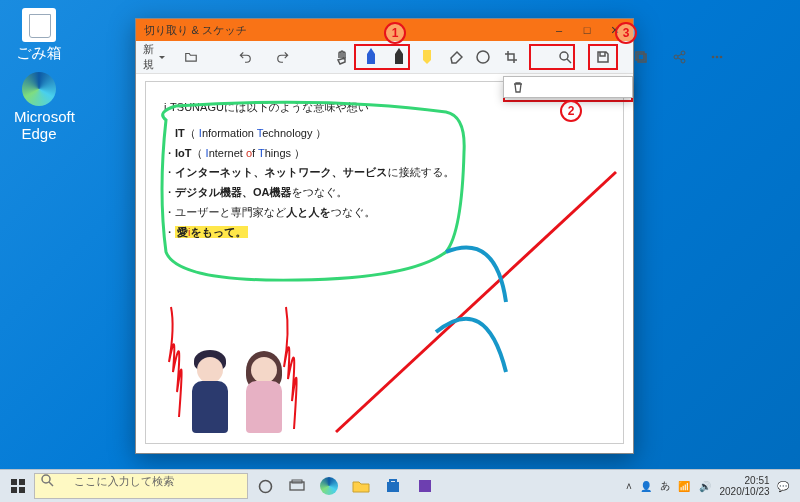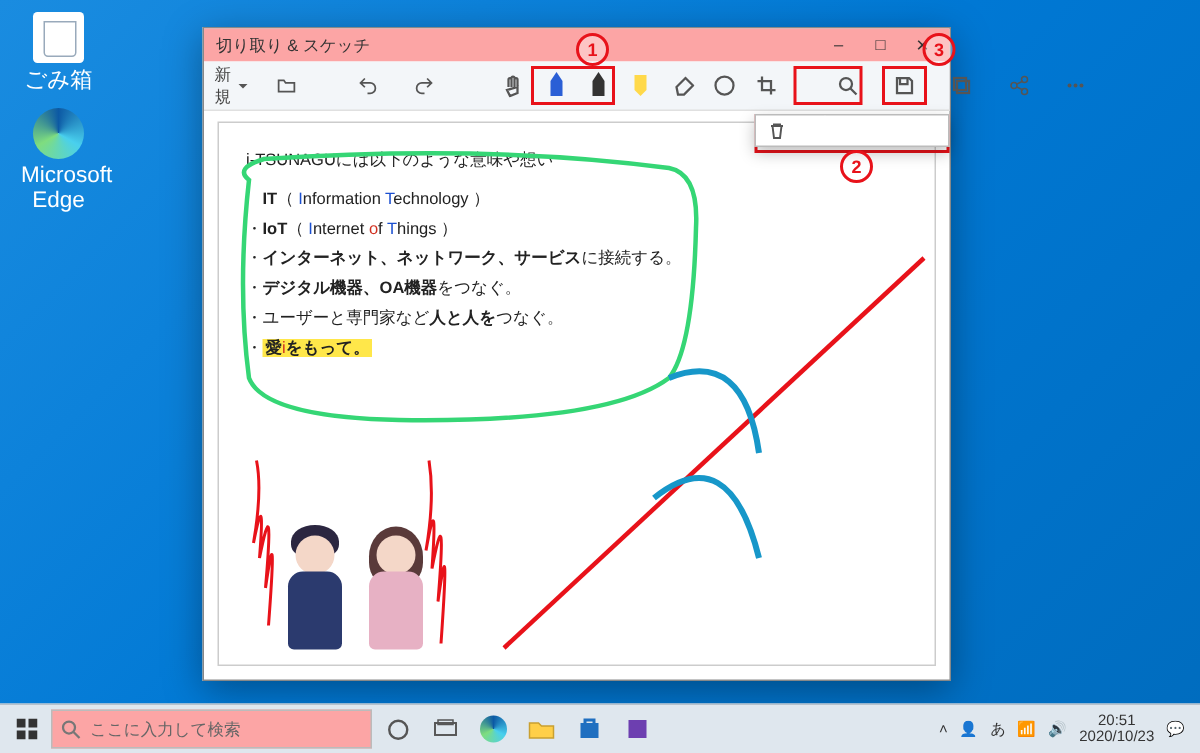--- a/index.html
+++ b/index.html
@@ -3,21 +3,21 @@
 <meta charset="utf-8">
 <style>
   html,body{margin:0;padding:0;width:800px;height:502px;overflow:hidden;font-family:"Meiryo","Yu Gothic UI",sans-serif;font-size:12px;background:#0078d4}
   .desktop{position:relative;width:800px;height:502px;background:linear-gradient(135deg,#1a8ce0 0%,#0078d4 50%,#006cbe 100%)}
   .di{position:absolute;width:50px;text-align:center;color:#fff;font-size:15px}
   .di .box{width:34px;height:34px;margin:0 auto 2px}
   .bin .box{background:#fff;border-radius:3px;position:relative}
   .bin .box:before{content:"";position:absolute;left:7px;top:6px;width:20px;height:22px;border:1px solid #9ab;border-radius:0 0 3px 3px}
   .edge .box{border-radius:50%;background:conic-gradient(#0c59a4,#49d0ee,#7fdd7f,#0c59a4)}
   .win{position:absolute;left:135px;top:18px;width:497px;height:434px;background:#fff;border:1px solid #888;box-shadow:0 6px 24px rgba(0,0,0,.35)}
-  .titlebar{height:22px;background:#fca5a5;display:flex;align-items:center;padding:0 4px;font-size:11px;color:#333}
+  .titlebar{height:22px;background:#f97316;display:flex;align-items:center;padding:0 4px;font-size:11px;color:#333}
   .titlebar .t{flex:1;padding-left:4px}
   .wbtn{width:28px;height:22px;display:flex;align-items:center;justify-content:center;color:#333}
   .toolbar{height:32px;background:#f3f6f9;display:flex;align-items:center;padding:0 6px;gap:16px;border-bottom:1px solid #e0e0e0;position:relative}
   .tb{min-width:22px;height:24px;display:flex;align-items:center;justify-content:center;border-radius:2px;color:#444}
   .tb svg{display:block}
   .tspacer{flex:1}
   .label{font-size:11px;padding:0 2px}
   .dd:after{content:"";border:3px solid transparent;border-top-color:#555;margin-left:3px;margin-top:3px}
   .penrow{display:flex;gap:6px;margin-left:6px}
   .hl1{position:absolute;border:2px solid #e8121a;pointer-events:none;z-index:30}
@@ -37,24 +37,24 @@
   .hair{position:absolute;border-radius:50% 50% 40% 40%}
   .hair.m{left:8px;top:5px;width:32px;height:22px;background:#2b2640}
   .hair.f{left:6px;top:6px;width:36px;height:40px;background:#5a3a3a;border-radius:50% 50% 40% 40%}
   .body{position:absolute;top:36px;left:6px;width:36px;height:52px;border-radius:10px 10px 4px 4px}
   .body.m{background:#2b3a6e}
   .body.f{background:#e7b1c4}
   .ink{position:absolute;inset:0;pointer-events:none;z-index:5}
   
   .taskbar{position:absolute;left:0;right:0;bottom:0;height:32px;background:#dfe7ee;display:flex;align-items:center;padding:0 4px;gap:2px;border-top:1px solid #b7c2cc}
   .start{width:28px;height:28px;display:flex;align-items:center;justify-content:center}
-  .search{flex:0 0 200px;height:24px;background:#fca5a5;border:1px solid #bbb;display:flex;align-items:center;padding:0 6px;gap:6px;color:#666;font-size:11px}
+  .search{flex:0 0 200px;height:24px;background:#fef9c3;border:1px solid #bbb;display:flex;padding:0 6px;gap:20px;color:#666;font-size:11px}
   .ti{width:30px;height:28px;display:flex;align-items:center;justify-content:center}
   .tray{margin-left:auto;display:flex;align-items:center;gap:8px;color:#333;font-size:10px;padding-right:6px}
-  .clock{text-align:center;line-height:1.1}
+  .clock{text-align:right;line-height:1.1}
 </style>
 </head>
 <body>
 
 <div class="desktop">
 
   <div class="di bin" style="left:14px;top:8px">
     <div class="box"></div>
     <div>ごみ箱</div>
   </div>

